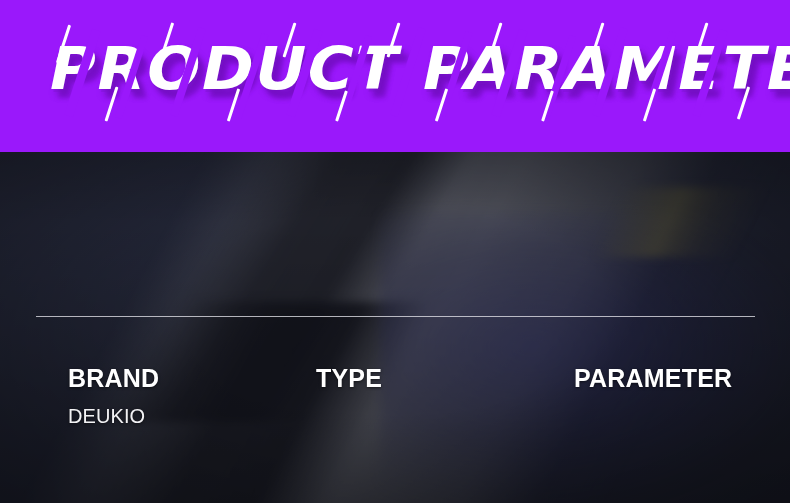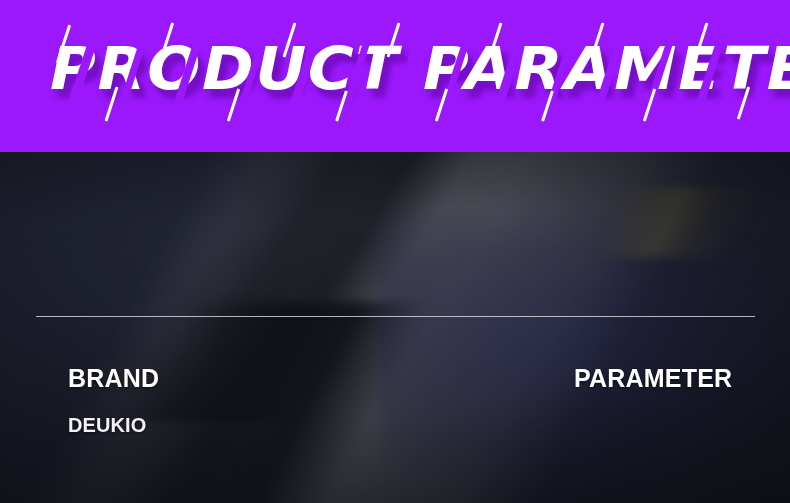--- a/index.html
+++ b/index.html
@@ -191,27 +191,27 @@
     font-weight: bold;
     font-size: 25px;
     line-height: 28px;
     color: #ffffff;
     letter-spacing: 0.2px;
     white-space: nowrap;
     text-shadow: 0 1px 3px rgba(0,0,0,0.55);
   }
   .spec-value {
     font-family: "Liberation Sans", sans-serif;
-    font-weight: bold;
+    font-weight: normal;
     font-size: 20px;
     line-height: 24px;
     color: #f2f2f4;
     letter-spacing: 0.1px;
     white-space: nowrap;
-    margin-top: 21px;
+    margin-top: 12px;
     text-shadow: 0 1px 3px rgba(0,0,0,0.5);
   }
 
   
   .col-1 { left: 68px; }
   .col-2 { left: 316px; }
   .col-3 { left: 574px; }
 
   .row-1 { top: 212px; }
 
@@ -282,20 +282,21 @@
     <div id="row-divider"></div>
 
     <div id="spec-grid">
 
       <div class="cell col-1 row-1">
         <div class="spec-label">BRAND</div>
         <div class="spec-value">DEUKIO</div>
       </div>
 
       <div class="cell col-2 row-1">
+        <div class="spec-label">TYPE</div>
       </div>
 
       <div class="cell col-3 row-1">
         <div class="spec-label">PARAMETER</div>
       </div>
 
     </div>
   </div>
 </div>
 

